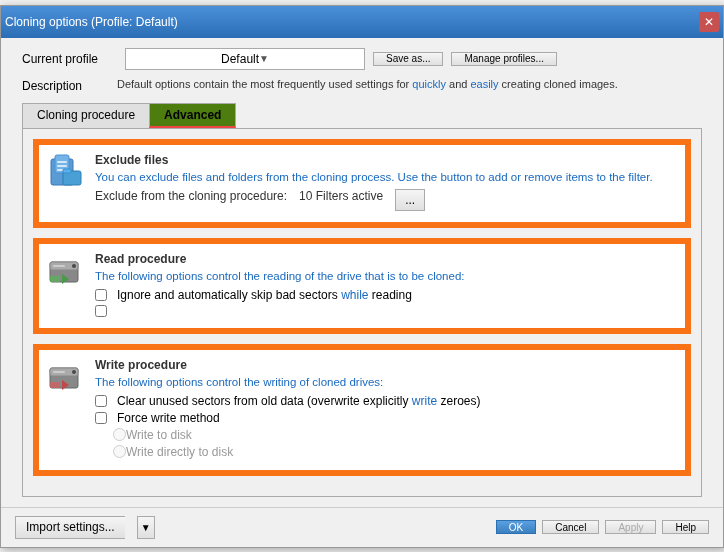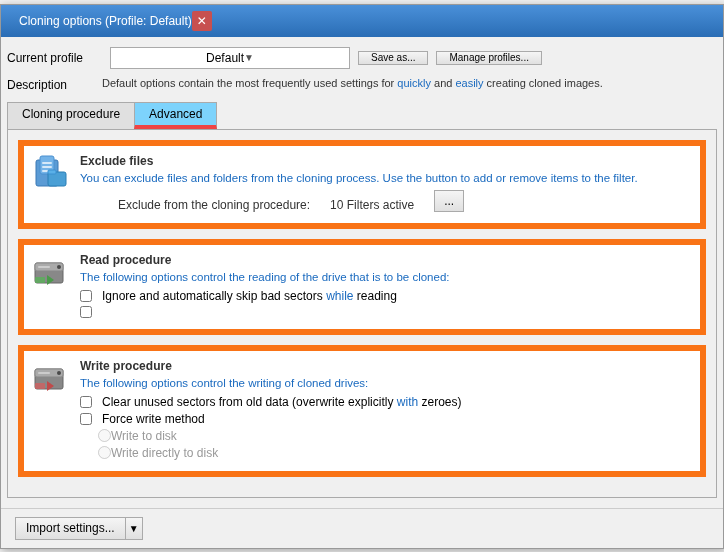--- a/index.html
+++ b/index.html
@@ -14,41 +14,41 @@
     }
     .dialog {
       width: 724px;
       background: #f0f0f0;
       border: 1px solid #999;
       box-shadow: 2px 2px 8px rgba(0,0,0,0.3);
     }
     .title-bar {
       background: linear-gradient(to bottom, #4a90d9, #2a6db5);
       color: white;
-      padding: 6px 18px;
-      display: flex;
-      justify-content: flex-start;
+      padding: 6px 4px;
+      display: flex;
+      justify-content: space-between;
       align-items: center;
       font-size: 12px;
     }
     .title-bar-close {
       width: 20px;
       height: 20px;
       background: #c75050;
       color: white;
       border: none;
       cursor: pointer;
       font-size: 12px;
       display: flex;
       align-items: center;
       justify-content: center;
       border-radius: 2px;
     }
     .content {
-      padding: 10px 6px;
+      padding: 10px 21px;
       border-radius: 7px;
     }
     .profile-row {
       display: flex;
       align-items: center;
       margin-bottom: 8px;
       gap: 8px;
     }
     .profile-label {
       width: 95px;
@@ -110,23 +110,24 @@
       padding: 4px 14px;
       border: 1px solid #aaa;
       background: #e0e0e0;
       cursor: pointer;
       font-size: 12px;
       margin-right: -1px;
       border-bottom: none;
       position: relative;
     }
     .tab.active {
-      background: #7dd3fc;
-      border-bottom: 4px solid #ef4444;
+      background: #4d7c0f;
+      border-bottom: 2px solid #ef4444;
       z-index: 1;
+      font-weight: bold;
     }
     .tab-content {
       border: 1px solid #aaa;
       border-top: none;
       padding: 10px;
       background: #f0f0f0;
     }
     .section {
       display: flex;
       align-items: flex-start;
@@ -153,24 +154,23 @@
       color: #333;
       margin-bottom: 4px;
     }
     .section-desc {
       font-size: 11.5px;
       color: #1a6abf;
       margin-bottom: 6px;
     }
     .section-row {
       display: flex;
-      align-items: flex-end;
-      gap: 20px;
+      align-items: flex-start;
+      gap: 12px;
       margin-bottom: 3px;
-      margin-left: 38px;
     }
     .checkbox-row {
       display: flex;
       align-items: center;
       gap: 10px;
       margin-bottom: 3px;
       font-size: 12px;
     }
     .checkbox-row input[type="checkbox"] {
       width: 12px;
@@ -214,21 +214,21 @@
       display: flex;
       align-items: center;
       justify-content: space-between;
       padding: 8px 14px;
       border-top: 1px solid #ccc;
       background: #f0f0f0;
     }
     .footer-left {
       display: flex;
       align-items: center;
-      gap: 0;
+      gap: 12px;
     }
     .footer-right {
       display: flex;
       gap: 6px;
     }
     .import-btn {
       height: 23px;
       padding: 0 10px;
       background: linear-gradient(to bottom, #f5f5f5, #e0e0e0);
       border: 1px solid #aaa;
@@ -359,21 +359,21 @@
           </svg>
         </div>
         <div class="section-body">
           <div class="section-title">Write procedure</div>
           <div class="section-desc">
             The following options control the writing of cloned drives:
           </div>
           <div class="checkbox-row">
             <input type="checkbox" style="">
             <label>
-              Clear unused sectors from old data (overwrite explicitly <span class="link-text">with</span> zeroes)
+              Clear unused sectors from old data (overwrite explicitly <span class="link-text">write</span> zeroes)
             </label>
           </div>
           <div class="checkbox-row">
             <input type="checkbox" style="">
             <label>Force write method</label>
           </div>
           <div class="radio-row disabled">
             <input type="radio" name="write_method" disabled="" style="">
             <label style="color:#999;">Write to disk</label>
           </div>
@@ -385,14 +385,20 @@
       </div>
 
     </div>
   </div>
 
   <div class="footer">
     <div class="footer-left">
       <button class="import-btn">Import settings...</button>
       <button class="import-arrow-btn">▼</button>
     </div>
+    <div class="footer-right">
+      <button class="btn btn-blue">OK</button>
+      <button class="btn">Cancel</button>
+      <button class="btn" disabled="" style="color:#aaa;">Apply</button>
+      <button class="btn">Help</button>
+    </div>
   </div>
 </div>
 
 </body></html>

